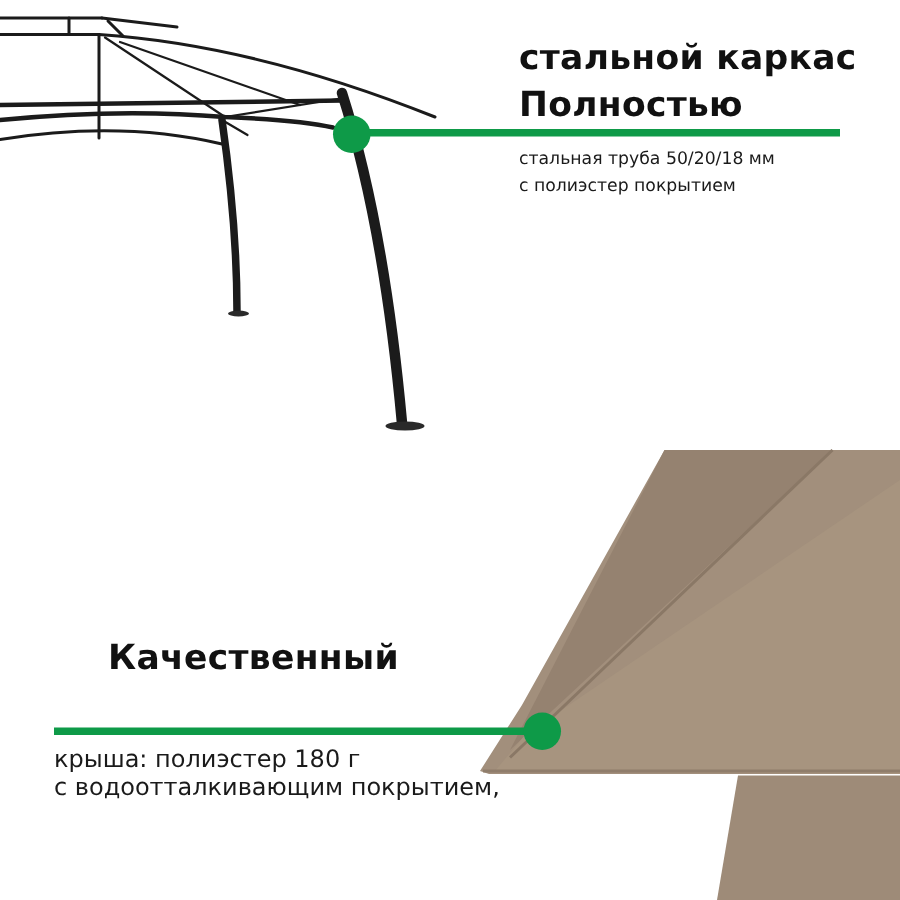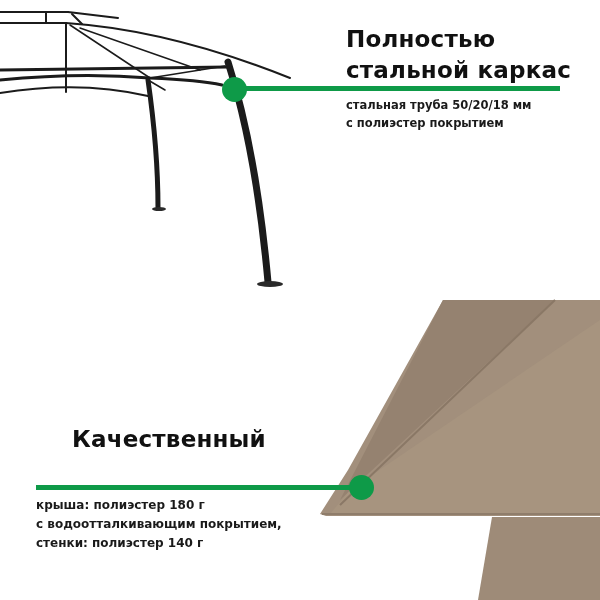--- a/index.html
+++ b/index.html
@@ -1,19 +1,19 @@
 <!DOCTYPE html>
 <html><head>
 <meta charset="utf-8">
 <style>
   html, body { margin:0; padding:0; }
   body { width:600px; height:600px; background:#ffffff; position:relative; overflow:hidden; font-family:"DejaVu Sans", sans-serif; }
   .abs { position:absolute; }
   .title { font-weight:bold; color:#111; font-size:23px; line-height:31px; letter-spacing:0.2px; }
-  .sub { font-weight:bold; color:#1a1a1a; font-size:12.5px; line-height:20px; }
+  .sub { font-weight:normal; color:#1a1a1a; font-size:12.5px; line-height:20px; }
   .gline { position:absolute; height:5px; background:var(--g); }
   .gdot { position:absolute; width:25px; height:25px; border-radius:50%; background:var(--g); }
   svg { position:absolute; left:0; top:0; }
 </style>
 </head>
 <body>
 
 <style>:root{--g:#0e9a48;}</style>
 
 <svg width="600" height="600" viewBox="0 0 600 600">
@@ -45,32 +45,31 @@
 <svg width="600" height="600" viewBox="0 0 600 600">
   <polygon points="443,300 600,300 600,516 326,516 320,514 348,470" fill="#a28f7c"></polygon>
   <polygon points="443,300 555,300 340,500" fill="#958270"></polygon>
   <polygon points="350,490 600,320 600,516 330,514" fill="#a7947f"></polygon>
   <line x1="555" y1="300" x2="340" y2="505" stroke="#8a7866" stroke-width="2"></line>
   <line x1="322" y1="514" x2="600" y2="514" stroke="#8f7d6b" stroke-width="2"></line>
   <polygon points="492,517 600,517 600,600 478,600" fill="#9e8b78"></polygon>
 </svg>
 
 <div class="abs title" style="left:346px; top:24px;">
+  <div>стальной каркас</div>
   <div>Полностью</div>
-  <div>стальной каркас</div>
 </div>
 <div class="gline" style="left:234px; top:86px; width:326px;"></div>
 <div class="gdot" style="left:222px; top:77px;"></div>
 <div class="abs sub" style="left:346px; top:96px; font-size:11.5px; line-height:18px;">
   <div>стальная труба  50/20/18 мм</div>
   <div>с полиэстер покрытием</div>
 </div>
 
 <div class="abs title" style="left:36px; top:424px;margin-left:36px;">
   <div>Качественный</div>
 </div>
 <div class="gline" style="left:36px; top:485px; width:324px;"></div>
 <div class="gdot" style="left:349px; top:475px;"></div>
-<div class="abs sub" style="left:36px; top:496px; font-size:12px; line-height:19px;">
+<div class="abs sub" style="left:36px; top:496px; font-size:16px; line-height:19px;">
   <div>крыша: полиэстер 180 г</div>
   <div>с водоотталкивающим покрытием,</div>
-  <div>стенки: полиэстер 140 г</div>
 </div>
 
 </body></html>

